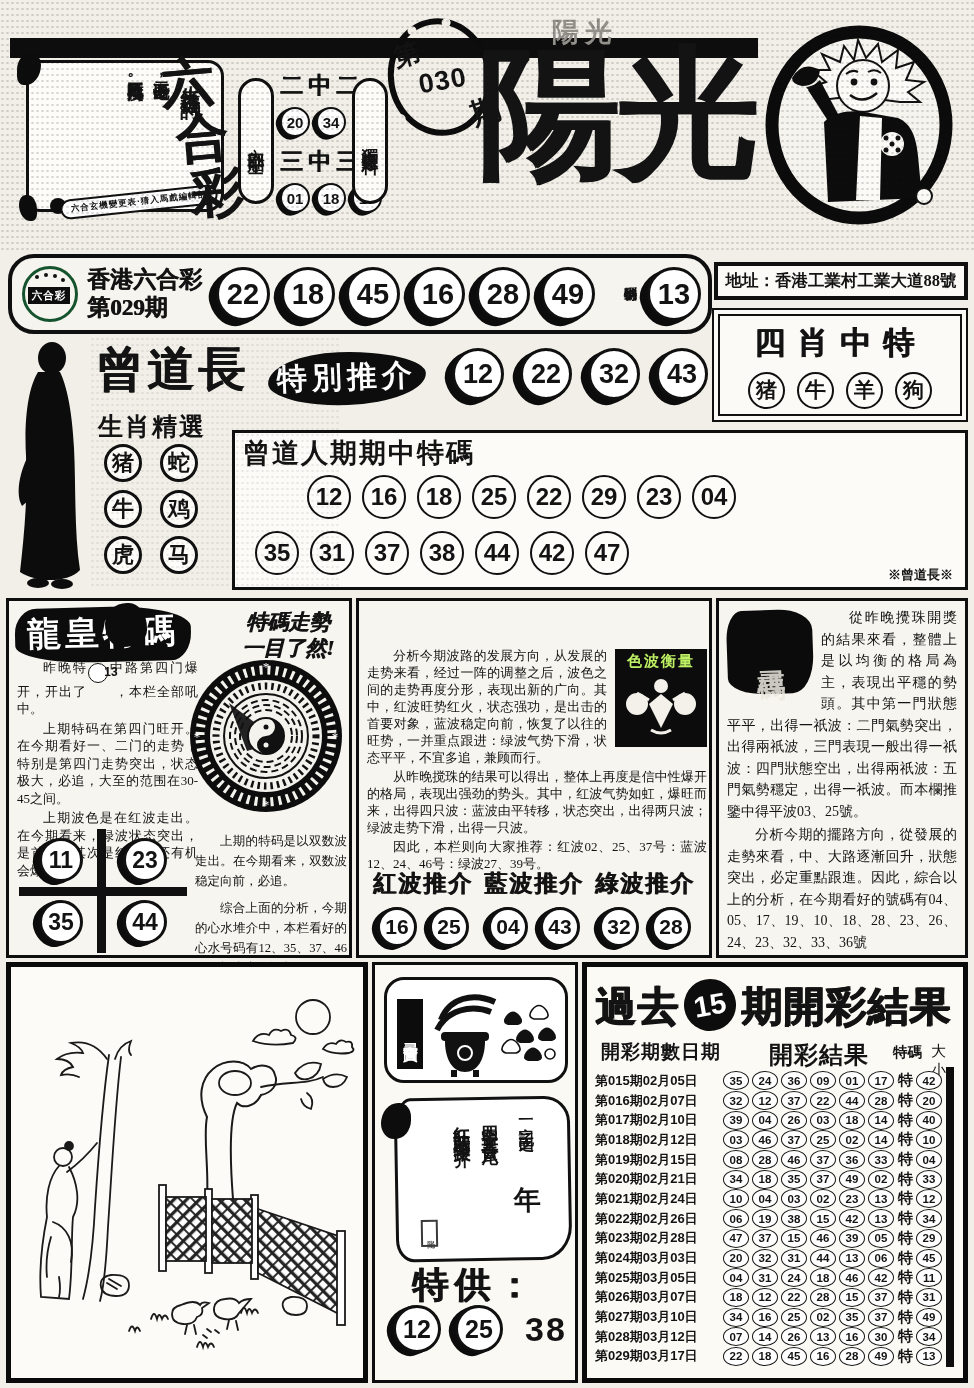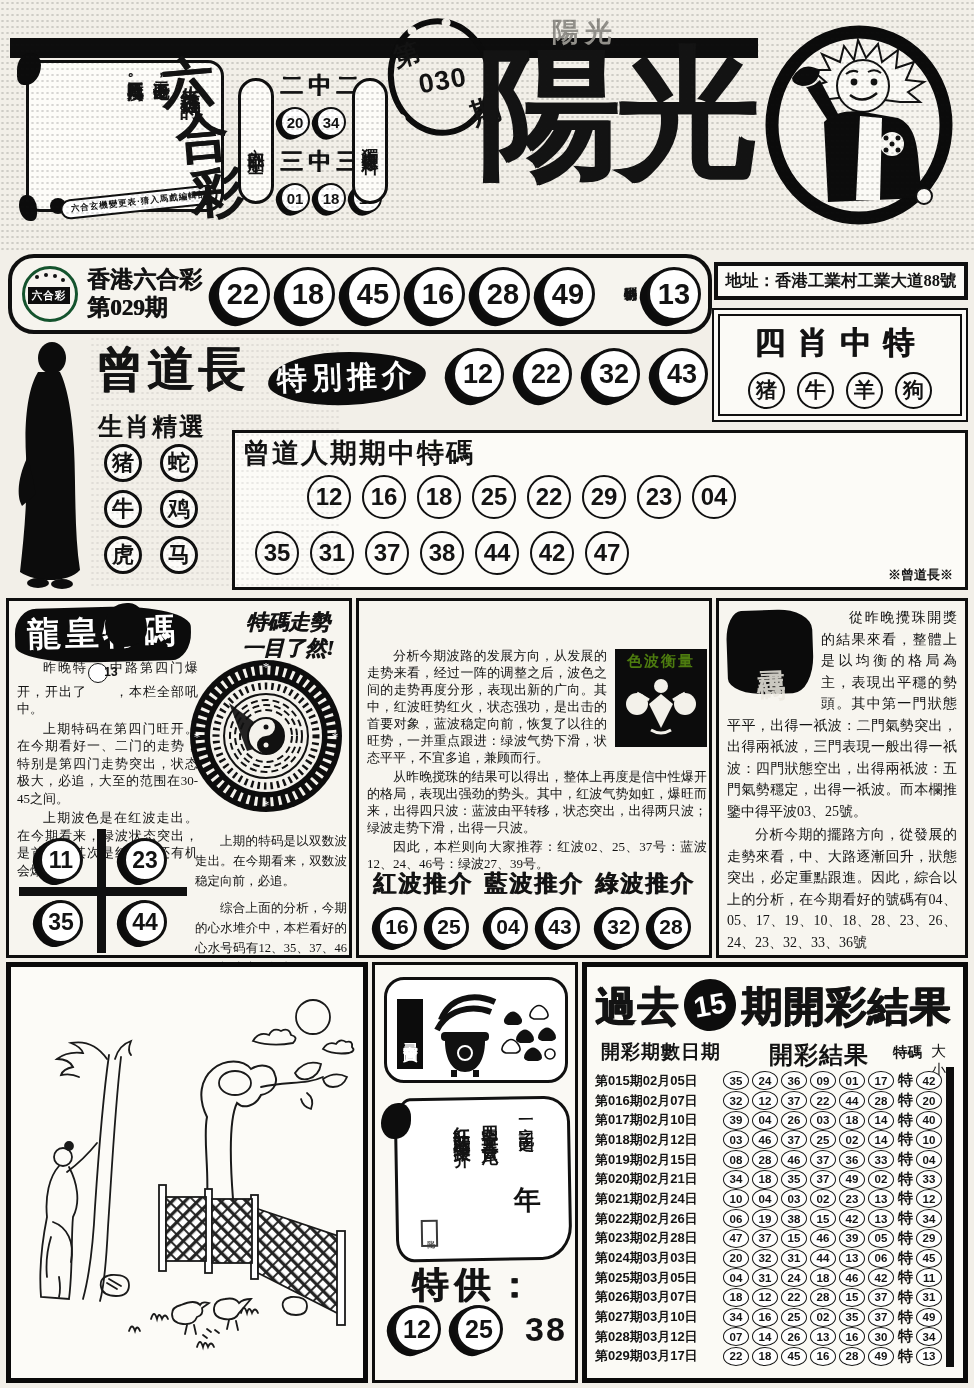--- a/index.html
+++ b/index.html
@@ -136,21 +136,21 @@
   .cross-grid { position:absolute; inset:0; display:grid; grid-template-columns:1fr 1fr; grid-template-rows:1fr 1fr;
     place-items:center; }
   .lcol-p2 { position:absolute; left:186px; top:230px; width:152px; font-size:12.5px; line-height:20px; text-align:justify; }
   .lcol-p2 p { margin-bottom:7px; }
 
   .mcol { left:356px; top:598px; width:356px; height:360px; border:3px solid #0e0e0e; background:#f7f5ef; }
   .mcol-title { position:absolute; top:5px; left:0; right:0; text-align:center; font-size:31px; font-weight:bold;
     text-shadow:1px 0 currentColor; }
   .mcol-body { position:absolute; left:8px; top:46px; width:340px; font-size:13px; line-height:17px; text-align:justify; }
   .badge { float:right; width:92px; height:98px; background:#0c0c0c; margin:2px 0 4px 8px;
-    display:flex; flex-direction:column; align-items:center; color:#4d7c0f; }
+    display:flex; flex-direction:column; align-items:center; color:#bef264; }
   .badge-label { font-size:15px; font-weight:bold; letter-spacing:2px; margin-top:4px; }
   .mrec-sign { text-align:right; font-size:14px; font-weight:bold; margin-top:-17px; padding-right:4px; }
   .waves { position:absolute; left:6px; right:6px; bottom:8px; display:flex; justify-content:space-between; padding:0 8px; }
   .wave { display:flex; flex-direction:column; align-items:center; gap:8px; }
   .wave-label { font-size:23px; font-weight:bold; letter-spacing:2px; text-shadow:0.9px 0 currentColor; }
   .wave-nums { display:flex; gap:12px; }
 
   .rcol { left:716px; top:598px; width:252px; height:360px; border:3px solid #0e0e0e; background:#f7f5ef; }
   .rcol-body { position:absolute; inset:6px 8px; font-size:14px; line-height:21.5px; text-align:justify; }
   .rstamp { float:left; width:86px; height:84px; background:#0b0b0b;

